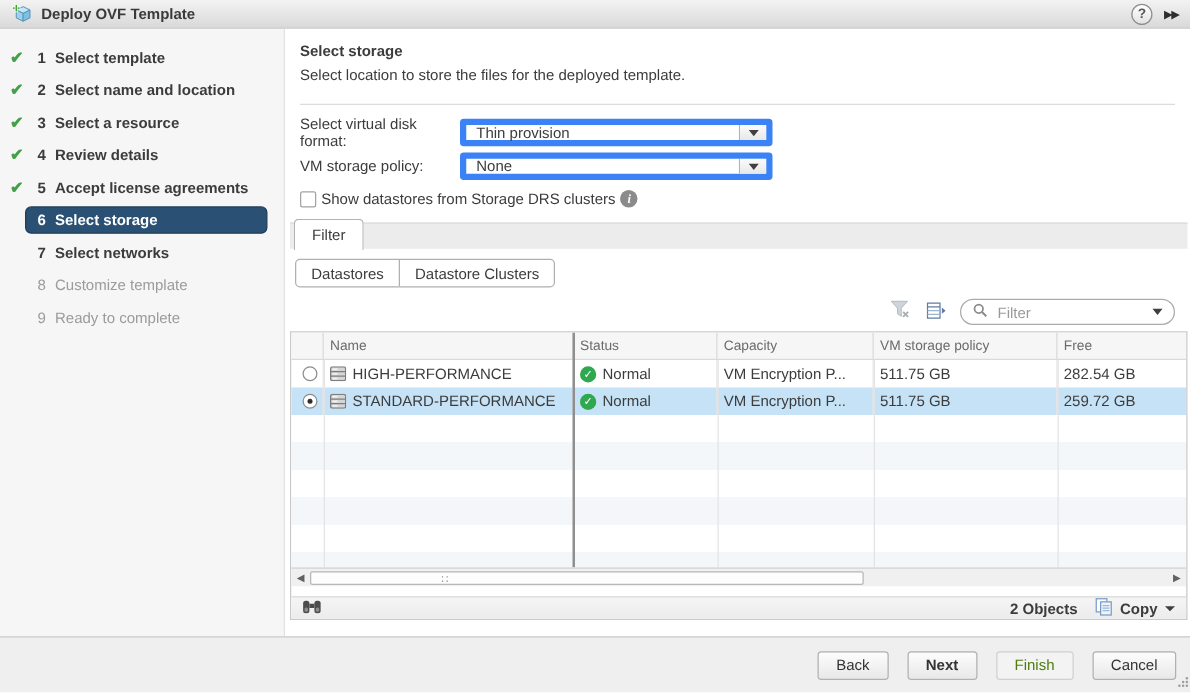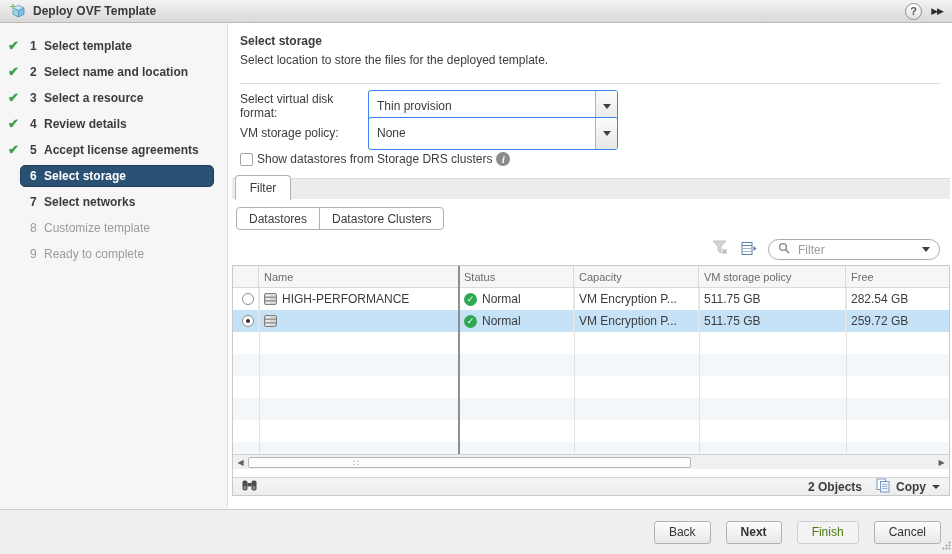--- a/index.html
+++ b/index.html
@@ -46,21 +46,21 @@
   
   .content { flex:1; background:#fff; padding:0 12px; position:relative; }
   .page-title { font-weight:bold; padding-top:11px; }
   .page-sub { margin-top:5px; }
   .header-rule { border-bottom:1px solid #dcdcdc; margin-top:16px; }
 
   .form { margin-top:11px; }
   .form-row { display:flex; align-items:center; height:22px; margin-bottom:5px; }
   .form-label { width:128px; }
   .dropdown {
-    width:250px; height:33px; border:1px solid #3b82f6; border-radius:3px;
+    width:250px; height:22px; border:5px solid #3b82f6; border-radius:3px;
     background:#fff; display:flex; align-items:stretch;
   }
   .dropdown .val { flex:1; display:flex; align-items:center; padding-left:8px; }
   .caret-box {
     width:22px; border-left:1px solid #b3b3b3; border-radius:0 2px 2px 0;
     background:linear-gradient(#fcfcfc,#e7e7e7);
     display:flex; align-items:center; justify-content:center;
   }
   .caret { width:0; height:0; border-left:4px solid transparent; border-right:4px solid transparent; border-top:5px solid #3f3f3f; }
 
@@ -350,20 +350,21 @@
           </span>
         <span class="cell">
           <svg width="13" height="12" viewBox="0 0 13 12">
             <rect x="0.5" y="0.5" width="12" height="11" rx="1.5" fill="#d6d6d6" stroke="#7e7e7e"></rect>
             <line x1="0.5" y1="4.2" x2="12.5" y2="4.2" stroke="#7e7e7e"></line>
             <line x1="0.5" y1="7.9" x2="12.5" y2="7.9" stroke="#7e7e7e"></line>
             <rect x="2" y="1.7" width="4" height="1.3" fill="#f2f2f2"></rect>
             <rect x="2" y="5.4" width="4" height="1.3" fill="#f2f2f2"></rect>
             <rect x="2" y="9.1" width="4" height="1.3" fill="#f2f2f2"></rect>
           </svg>
+          <span>STANDARD-PERFORMANCE</span>
         </span>
         <span class="cell">
           <span class="status-ok">✓</span>
           <span>Normal</span>
         </span>
         <span class="cell">VM Encryption P...</span>
         <span class="cell">511.75 GB</span>
         <span class="cell" style="border-right:none;">259.72 GB</span>
       </div>
 

